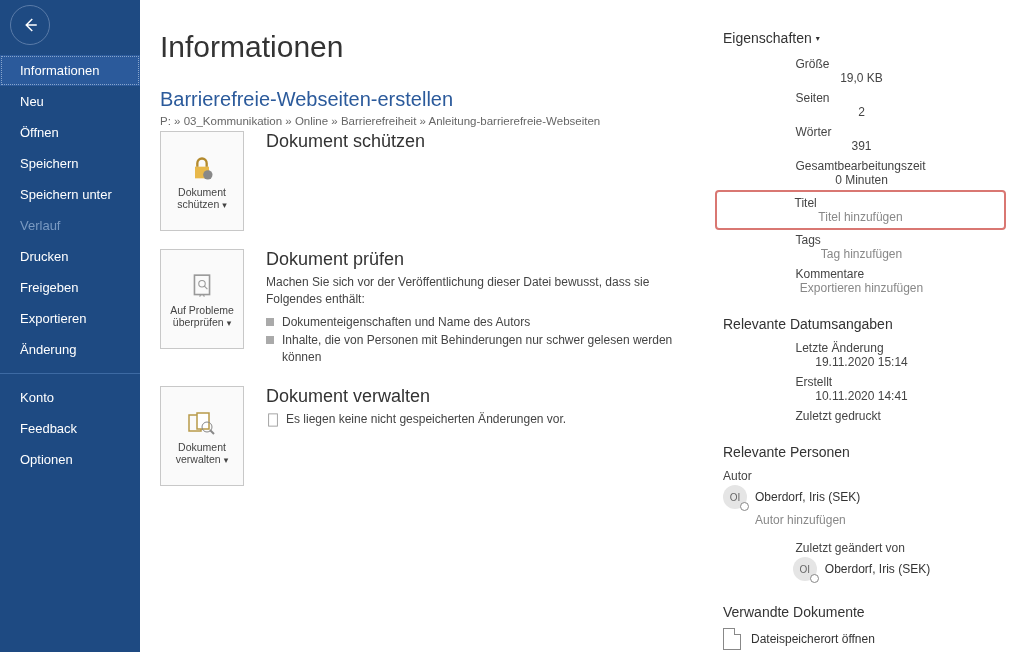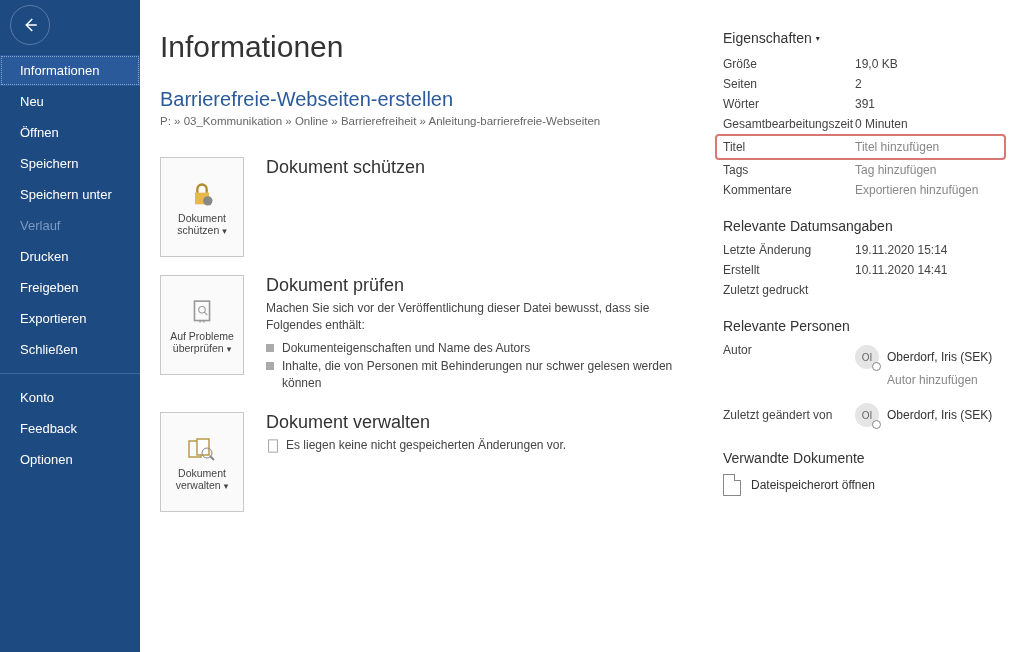--- a/index.html
+++ b/index.html
@@ -14,39 +14,39 @@
   .sidebar-item.disabled { color: #7a9ac2; }
   .sidebar-divider { height: 1px; background: #3d6aa3; margin: 8px 0; }
   
   
   .main { flex: 1; padding: 30px 0 0 0; display: flex; overflow: hidden; }
   .content-left { flex: 1; padding-left: 20px; padding-right: 40px; }
   .content-right { width: 300px; padding-right: 23px; }
   
   h1 { font-size: 30px; font-weight: 300; color: #333; margin-bottom: 24px; }
   h2.doc-name { font-size: 20px; font-weight: 400; color: #2b5a9b; margin-bottom: 4px; }
-  .breadcrumb { font-size: 11.5px; color: #666; margin-bottom: 30px; }
+  .breadcrumb { font-size: 11.5px; color: #666; margin-bottom: 4px; }
   
   .section { display: flex; gap: 22px; margin-bottom: 18px; }
   .tile { width: 84px; height: 100px; border: 1px solid #c8c8c8; display: flex; flex-direction: column; align-items: center; justify-content: center; font-size: 10.5px; color: #444; text-align: center; padding: 4px; cursor: pointer; background: #fafafa; }
   .tile .icon-wrap { height: 34px; display:flex; align-items:center; justify-content:center; }
   .tile .chev { font-size: 9px; margin-left: 3px; }
   .section-body { flex: 1; }
   .section-title { font-size: 18px; font-weight: 400; color: #333; margin-bottom: 4px; }
   .section-desc { font-size: 12px; color: #444; line-height: 1.4; }
   .check-list { margin-top: 6px; font-size: 12px; color: #444; }
   .check-list .row { display: flex; align-items: flex-start; gap: 8px; margin-bottom: 2px; line-height: 1.4; }
   .check-list .sq { width: 8px; height: 8px; background: #aaa; margin-top: 4px; flex-shrink: 0; }
   
   .inline-icon { width: 14px; height: 14px; display: inline-block; vertical-align: middle; margin-right: 6px; }
   
   
   .prop-header { font-size: 14px; color: #333; margin-bottom: 8px; display: flex; align-items: center; gap: 4px; cursor: pointer; }
   .prop-header .caret { font-size: 8px; }
-  .prop-row { display: flex; font-size: 12px; padding: 3px 0; align-items: center; }
+  .prop-row { display: flex; font-size: 12px; padding: 3px 0; align-items: center; flex-direction: column; }
   .prop-label { width: 132px; color: #444; }
   .prop-val { color: #444; }
   .prop-val.placeholder { color: #888; cursor: text; }
   .prop-row.highlighted { border: 2px solid #d97772; border-radius: 4px; padding: 4px 6px; margin: 0 -6px 0 -8px; }
   
   .prop-section-title { font-size: 14px; color: #333; margin-top: 18px; margin-bottom: 6px; }
   
   .person-row { display: flex; align-items: center; gap: 8px; font-size: 12px; padding: 2px 0; }
   .avatar { width: 24px; height: 24px; border-radius: 50%; background: #e5e5e5; display: flex; align-items: center; justify-content: center; font-size: 10px; color: #666; position: relative; }
   .avatar .presence { position: absolute; bottom: -2px; right: -2px; width: 9px; height: 9px; border-radius: 50%; background: #fff; border: 1.5px solid #888; }
@@ -68,21 +68,21 @@
   </div>
   <div class="sidebar-item active">Informationen</div>
   <div class="sidebar-item">Neu</div>
   <div class="sidebar-item">Öffnen</div>
   <div class="sidebar-item">Speichern</div>
   <div class="sidebar-item">Speichern unter</div>
   <div class="sidebar-item disabled">Verlauf</div>
   <div class="sidebar-item">Drucken</div>
   <div class="sidebar-item">Freigeben</div>
   <div class="sidebar-item">Exportieren</div>
-  <div class="sidebar-item">Schließen</div>
+  <div class="sidebar-item">Änderung</div>
   <div class="sidebar-divider"></div>
   <div class="sidebar-item">Konto</div>
   <div class="sidebar-item">Feedback</div>
   <div class="sidebar-item">Optionen</div>
 </div>
 
 <div class="main">
   <div class="content-left">
     <h1>Informationen</h1>
     <h2 class="doc-name">Barrierefreie-Webseiten-erstellen</h2>

